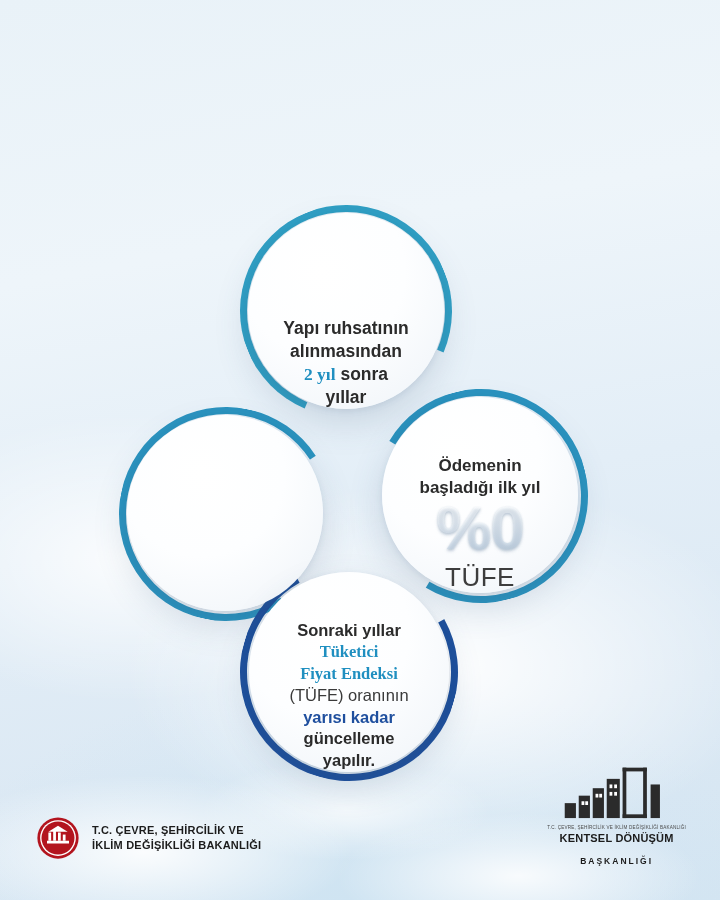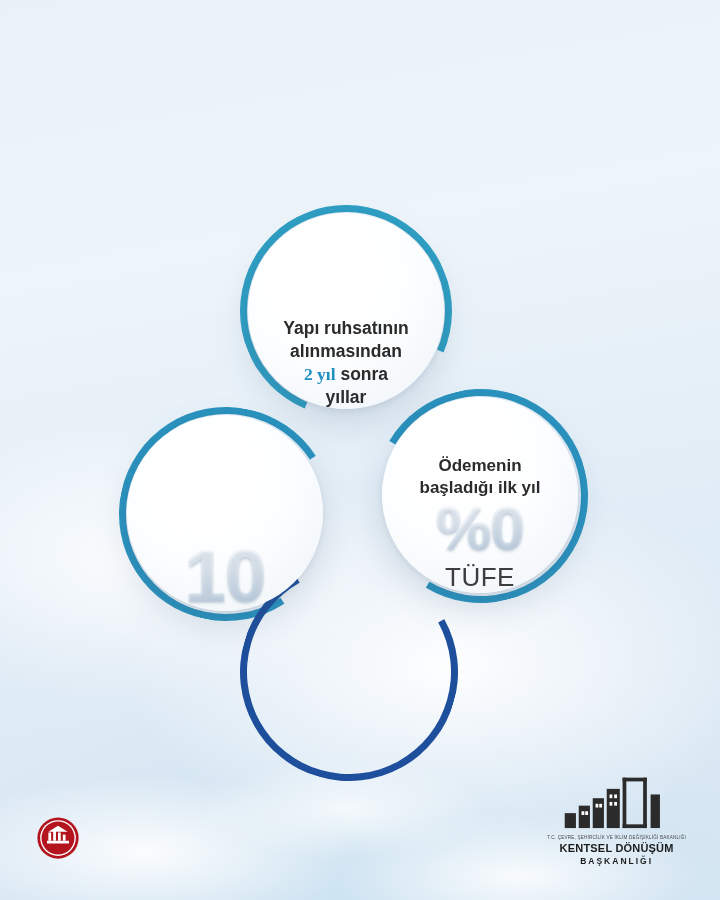--- a/index.html
+++ b/index.html
@@ -145,21 +145,21 @@
     font-size: 11px; font-weight: bold; line-height: 1.38;
     color: #1c1c1c; letter-spacing: 0.2px;
   }
   .footer-right {
     position: absolute; right: 34px; bottom: 34px;
     text-align: center; z-index: 6;
   }
   .kd-mark { width: 112px; height: 62px; display: block; margin: 0 auto 3px; }
   .kd-tiny { font-size: 4.6px; letter-spacing: 0.2px; color: #4a4a4a; }
   .kd-main { font-size: 11px; font-weight: bold; color: #1c1c1c; letter-spacing: 0.2px; margin-top: 2px; }
-  .kd-sub { font-size: 8.5px; font-weight: bold; color: #1c1c1c; letter-spacing: 2px; margin-top: 2px; }
+  .kd-sub { font-size: 8.5px; font-weight: bold; color: #1c1c1c; letter-spacing: 2px; margin-top: 12px; }
 </style>
 </head>
 <body>
 
 <div id="page">
 
   <div class="title-block">
   </div>
 
   <div class="ring" id="ring-top"></div>
@@ -178,39 +178,53 @@
     <div class="cap-small">
       <span>Ödemenin</span><br>
       <span>başladığı ilk yıl</span>
     </div>
     <div class="big-num pct">%0</div>
     <div class="num-caption">TÜFE</div>
   </div>
 
   <div class="ring" id="ring-left"></div>
   <div class="node" id="node-left">
-    <div class="big-num">10</div>
   </div>
 
   <div class="ring" id="ring-bottom"></div>
+  <div class="node" id="node-bottom">
+    <div class="node-text sm">
+      <span>Sonraki yıllar</span><br>
+      <span class="hl-teal">Tüketici</span><br>
+      <span class="hl-teal">Fiyat Endeksi</span><br>
+      <span class="plain">(TÜFE) oranının</span><br>
+      <span class="hl-blue">yarısı kadar</span><br>
+      <span>güncelleme</span><br>
+      <span>yapılır.</span>
+    </div>
+  </div>
 
   <div class="footer-left">
     <svg class="ministry-seal" viewBox="0 0 64 64">
       <circle cx="32" cy="32" r="30" fill="#b3141e"></circle>
       <circle cx="32" cy="32" r="26" fill="#ffffff"></circle>
       <circle cx="32" cy="32" r="24" fill="#b3141e"></circle>
       <g fill="#ffffff">
         <rect x="16" y="36" width="32" height="4"></rect>
         <rect x="18" y="24" width="4" height="12"></rect>
         <rect x="25" y="21" width="4" height="15"></rect>
         <rect x="32" y="24" width="4" height="12"></rect>
         <rect x="39" y="27" width="4" height="9"></rect>
         <polygon points="32,14 46,23 18,23"></polygon>
       </g>
     </svg>
+    <div class="ministry-text">
+      <span>T.C. ÇEVRE, ŞEHİRCİLİK VE</span><br>
+      <span>İKLİM DEĞİŞİKLİĞİ BAKANLIĞI</span>
+    </div>
   </div>
 
   <div class="footer-right">
     <svg class="kd-mark" viewBox="0 0 120 66">
       <g fill="#2b2b2b">
         <rect x="4" y="46" width="12" height="16"></rect>
         <rect x="19" y="38" width="12" height="24"></rect>
         <rect x="34" y="30" width="12" height="32"></rect>
         <rect x="49" y="20" width="14" height="42"></rect>
         <rect x="66" y="8" width="4" height="54"></rect>

